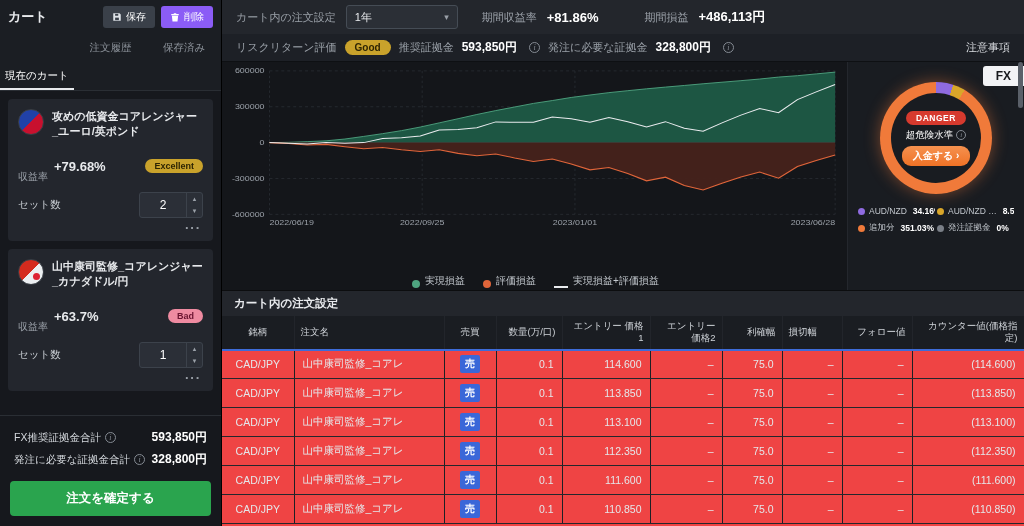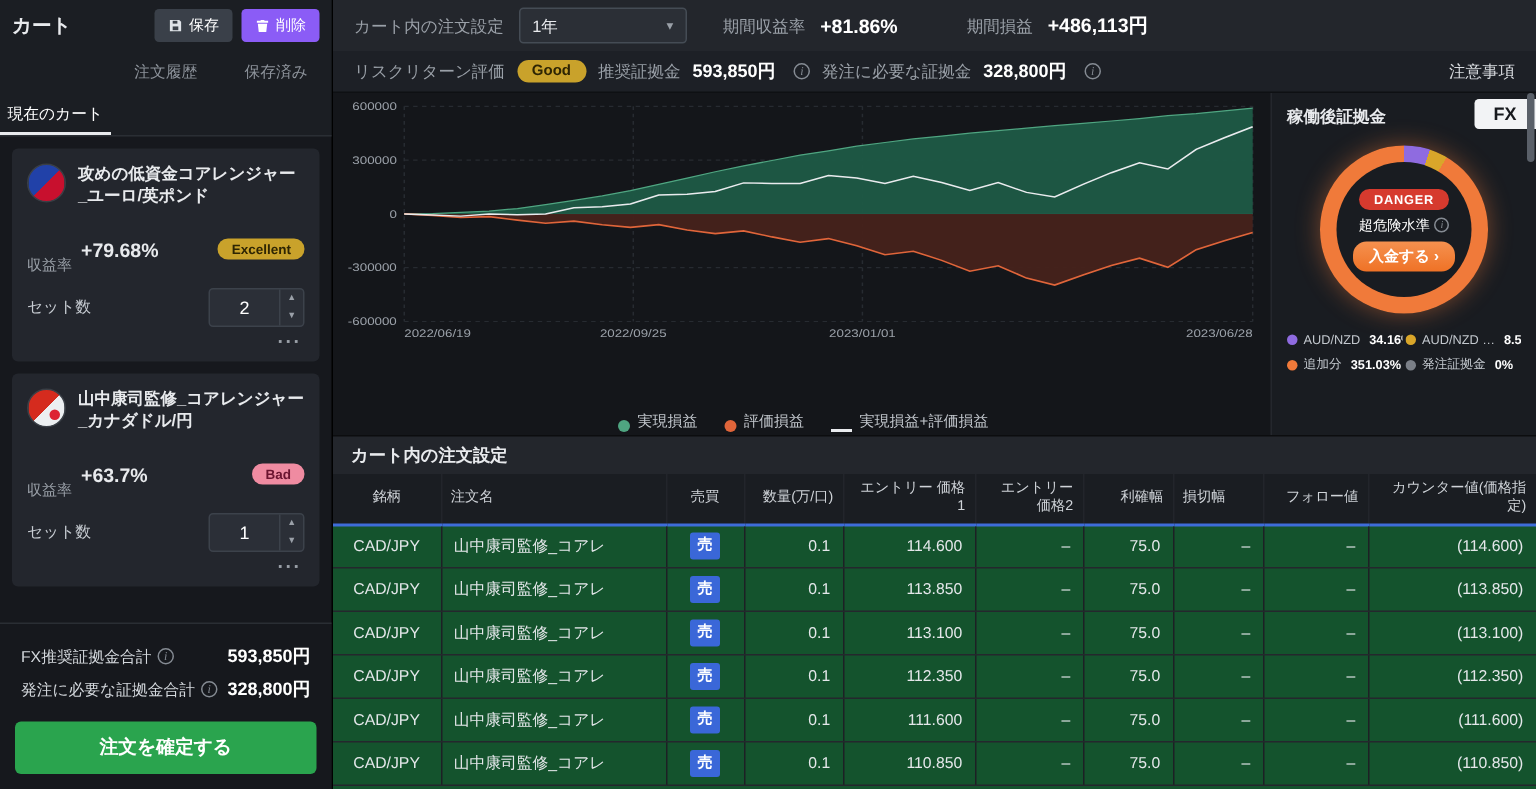--- a/index.html
+++ b/index.html
@@ -79,21 +79,21 @@
   .deposit-btn { background:linear-gradient(#f5914f,#ef7226); color:#fff; font-size:10px; font-weight:bold; border:none; border-radius:9px; padding:3px 11px; cursor:pointer; font-family:inherit; }
   .deposit-btn::after { content:" ›"; }
   .rp-legend { display:grid; grid-template-columns:1fr 1fr; gap:6px 2px; margin-top:12px; }
   .rp-li { display:flex; align-items:center; gap:4px; font-size:8.5px; color:#c3c8ce; white-space:nowrap; overflow:hidden; }
   .rp-li .dot { width:7px; height:7px; border-radius:50%; flex:none; }
   .rp-li .v { color:#fff; font-weight:bold; margin-left:2px; }
 
   
   .orders { flex:1; display:flex; flex-direction:column; min-height:0; }
   .orders-title { height:26px; background:#23262c; display:flex; align-items:center; padding:0 12px; font-size:11.5px; font-weight:bold; border-top:1px solid #0c0d0f; }
-  .orders-table-wrap { flex:1; overflow:hidden; background:#14532d; }
+  .orders-table-wrap { flex:1; overflow:hidden; background:#ef4444; }
   table { width:100%; border-collapse:collapse; table-layout:fixed; }
   th { background:#1a1d22; color:#cfd3d8; font-size:9.5px; font-weight:normal; padding:4px 6px; border-bottom:2px solid #3e6cd9; border-right:1px solid #22252b; line-height:1.3; vertical-align:middle; }
   td { font-size:10.5px; color:#e4e7ea; padding:0 8px; height:29px; border-bottom:1px solid #24272d; border-right:1px solid #1d2025; white-space:nowrap; overflow:hidden; }
   .badge-sell { display:inline-block; background:#3a67d8; color:#fff; font-size:10px; font-weight:bold; width:20px; height:18px; line-height:18px; text-align:center; border-radius:2px; }
 
   
   .scrollbar { position:absolute; right:1px; top:62px; width:5px; height:458px; }
   .scroll-thumb { width:5px; height:46px; background:#5a6069; border-radius:3px; cursor:pointer; }
 </style>
 </head>
@@ -252,21 +252,20 @@
               <span>評価損益</span>
             </span>
           <span class="cl-item">
               <span class="legend-line"></span>
               <span>実現損益+評価損益</span>
             </span>
         </div>
       </div>
 
       <div class="right-panel">
-        <div class="rp-title">稼働後証拠金</div>
         <div class="fx-badge">FX</div>
         <div class="donut-wrap">
           <div class="donut" style="background: conic-gradient(rgb(143, 107, 224) 0%, rgb(143, 107, 224) 5%, rgb(217, 166, 42) 5%, rgb(217, 166, 42) 8.5%, rgb(240, 122, 58) 8.5%, rgb(240, 122, 58) 100%);"></div>
           <div class="donut-hole">
             <span class="danger-pill">DANGER</span>
             <span class="level-row">
                 <span>超危険水準</span>
                 <span class="info"></span>
               </span>
             <button class="deposit-btn">入金する</button>

